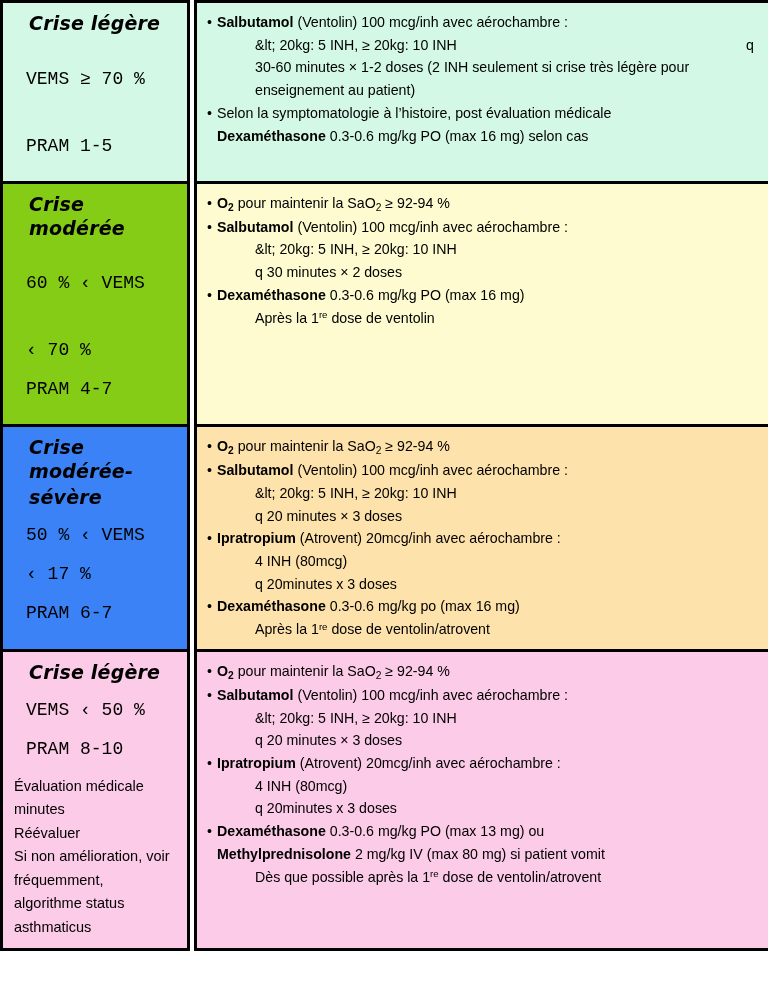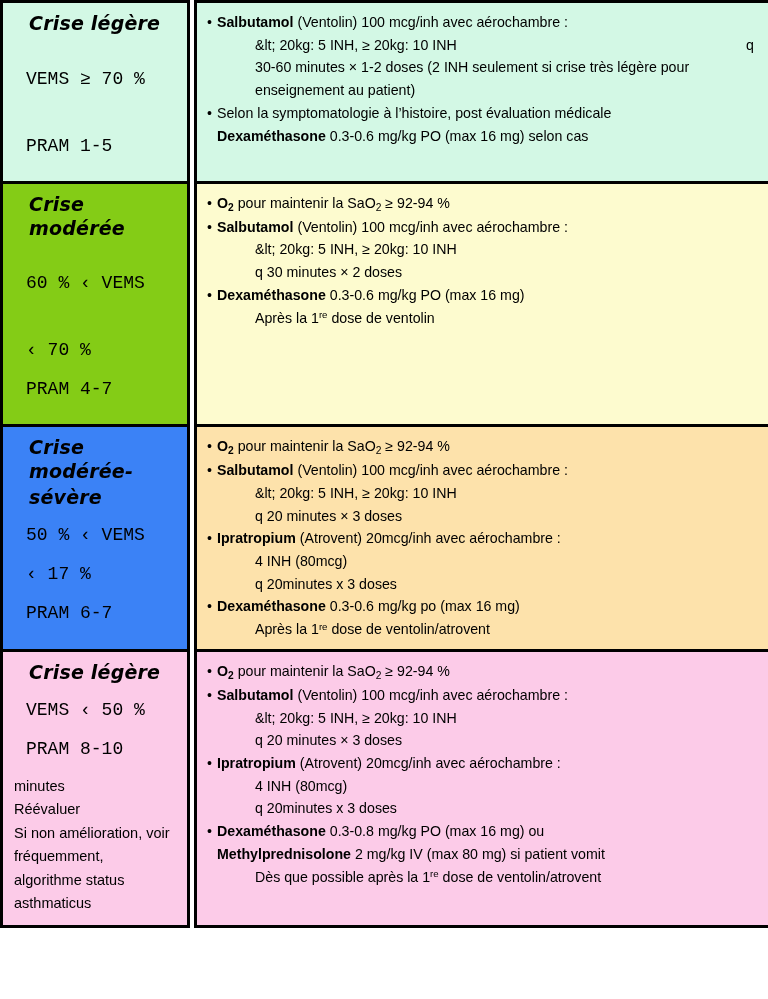--- a/index.html
+++ b/index.html
@@ -174,36 +174,37 @@
           <div class="tx-item"><span class="drug">Dexaméthasone</span><span> 0.3-0.6 mg/kg po (max 16 mg)</span></div>
           <div class="tx-sub">Après la 1<sup>re</sup> dose de ventolin/atrovent</div>
         </div>
       </div>
     </div>
     <div class="row">
       <div class="sev-cell" style="background:#fccbe8;border-color:#000000">
         <div class="sev-head">Crise légère</div>
         <div class="sev-line">VEMS ‹ 50 %</div>
         <div class="sev-line">PRAM 8-10</div>
+        <div class="sev-note">Évaluation médicale</div>
         <div class="sev-note">minutes</div>
         <div class="sev-note">Réévaluer</div>
         <div class="sev-note">Si non amélioration, voir</div>
         <div class="sev-note">fréquemment,</div>
         <div class="sev-note">algorithme status</div>
         <div class="sev-note">asthmaticus</div>
       </div>
       <div class="gutter"></div>
       <div class="tx-cell" style="background:#fccbe8;border-color:#000000">
         <div class="tx-list">
           <div class="tx-item"><span class="drug">O<sub>2</sub></span><span> pour maintenir la SaO<sub>2</sub> ≥ 92-94 %</span></div>
           <div class="tx-item"><span class="drug">Salbutamol</span><span> (Ventolin) 100 mcg/inh avec aérochambre :</span></div>
           <div class="tx-sub">&amp;lt; 20kg: 5 INH,  ≥ 20kg: 10 INH</div>
           <div class="tx-sub">q 20 minutes × 3 doses</div>
           <div class="tx-item"><span class="drug">Ipratropium</span><span> (Atrovent) 20mcg/inh avec aérochambre :</span></div>
           <div class="tx-sub">4 INH (80mcg)</div>
           <div class="tx-sub">q 20minutes x 3 doses</div>
-          <div class="tx-item"><span class="drug">Dexaméthasone</span><span> 0.3-0.8 mg/kg PO (max 16 mg) ou</span></div>
+          <div class="tx-item"><span class="drug">Dexaméthasone</span><span> 0.3-0.6 mg/kg PO (max 13 mg) ou</span></div>
           <div class="tx-item cont"><span class="drug">Methylprednisolone</span><span> 2 mg/kg IV (max 80 mg) si patient vomit</span></div>
           <div class="tx-sub">Dès que possible après la 1<sup>re</sup> dose de ventolin/atrovent</div>
         </div>
       </div>
     </div>
   </div>
 
 </body></html>

